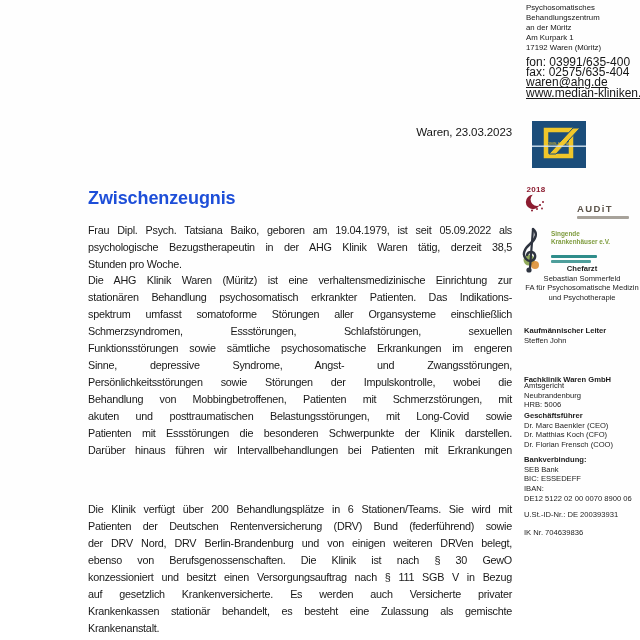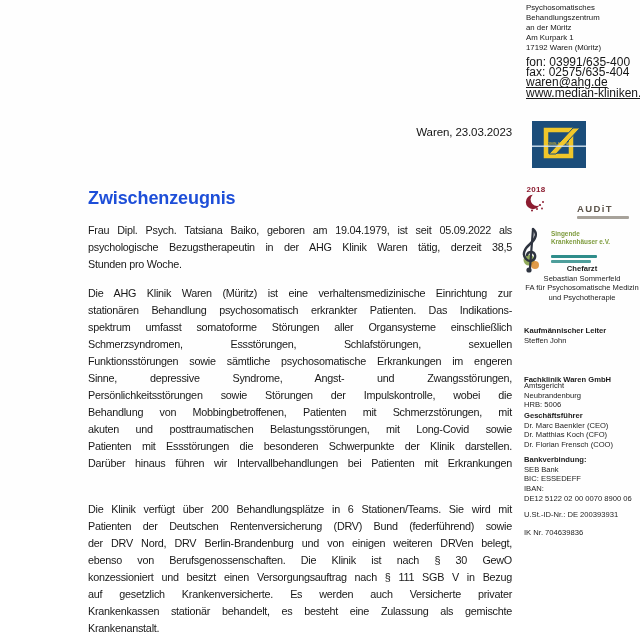--- a/index.html
+++ b/index.html
@@ -151,21 +151,21 @@
     </div>
 
   <div class="date-line">Waren, 23.03.2023</div>
   <div class="heading">Zwischenzeugnis</div>
   <div>
       <div class="para" style="top: 222px;">
         <div class="pline">Frau Dipl. Psych. Tatsiana Baiko, geboren am 19.04.1979, ist seit 05.09.2022 als</div>
         <div class="pline">psychologische Bezugstherapeutin in der AHG Klinik Waren tätig, derzeit 38,5</div>
         <div class="pline last">Stunden pro Woche.</div>
       </div>
-      <div class="para" style="top: 285px;">
+      <div class="para" style="top: 272px;">
         <div class="pline">Die AHG Klinik Waren (Müritz) ist eine verhaltensmedizinische Einrichtung zur</div>
         <div class="pline">stationären Behandlung psychosomatisch erkrankter Patienten. Das Indikations-</div>
         <div class="pline">spektrum umfasst somatoforme Störungen aller Organsysteme einschließlich</div>
         <div class="pline">Schmerzsyndromen, Essstörungen, Schlafstörungen, sexuellen</div>
         <div class="pline">Funktionsstörungen sowie sämtliche psychosomatische Erkrankungen im engeren</div>
         <div class="pline">Sinne, depressive Syndrome, Angst- und Zwangsstörungen,</div>
         <div class="pline">Persönlichkeitsstörungen sowie Störungen der Impulskontrolle, wobei die</div>
         <div class="pline">Behandlung von Mobbingbetroffenen, Patienten mit Schmerzstörungen, mit</div>
         <div class="pline">akuten und posttraumatischen Belastungsstörungen, mit Long-Covid sowie</div>
         <div class="pline">Patienten mit Essstörungen die besonderen Schwerpunkte der Klinik darstellen.</div>

